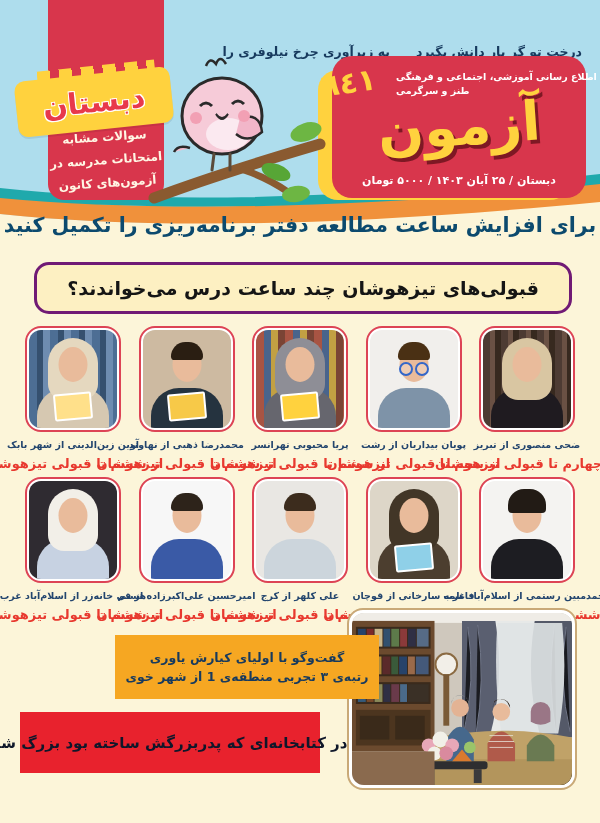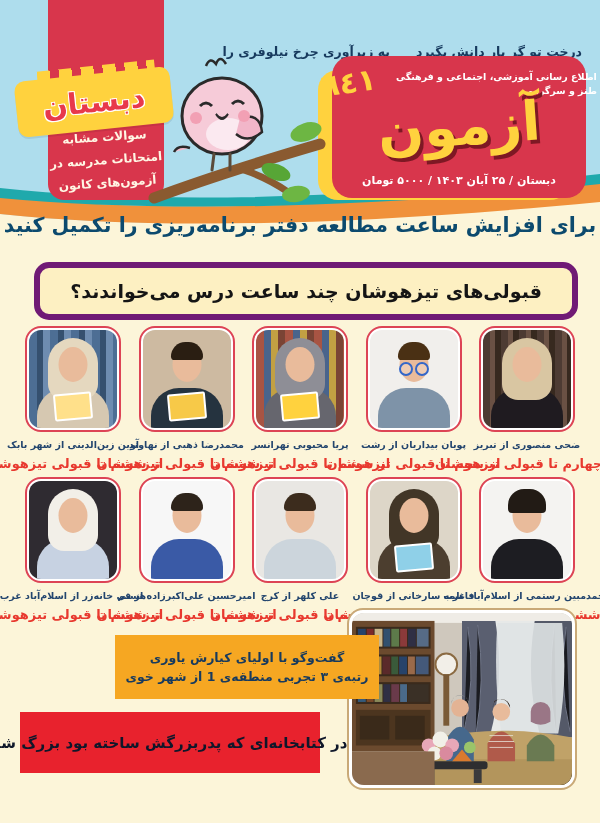--- a/index.html
+++ b/index.html
@@ -24,31 +24,31 @@
   
   .proverb{position:absolute;top:44px;left:0;width:600px;height:18px;z-index:6;}
   .proverb span{position:absolute;top:0;color:#173a5e;font-size:12.5px;font-weight:800;white-space:nowrap;}
   .proverb .p-right{right:18px;}
   .proverb .p-left{right:210px;}
 
   
   .hdr-shadow{position:absolute;left:318px;top:70px;width:252px;height:130px;background:#ffd23e;border-radius:20px;z-index:5;}
   .hdr-box{position:absolute;left:332px;top:56px;width:254px;height:142px;background:#d8364c;border-radius:20px;z-index:6;color:#fff;}
   .hdr-top{display:flex;align-items:center;justify-content:center;margin-top:9px;gap:10px;}
-  .hdr-info{text-align:right;}
+  .hdr-info{text-align:left;}
   .hdr-info-l1{font-size:9.5px;font-weight:800;line-height:15px;white-space:nowrap;}
   .hdr-info-l2{font-size:9.5px;font-weight:800;line-height:13px;}
   .hdr-divider{width:2px;height:32px;background:#fff;border-radius:2px;}
   .hdr-issue{color:#ffd23e;font-size:30px;font-weight:800;transform:rotate(-8deg);}
   .hdr-logo{text-align:center;color:#ffd23e;font-size:54px;font-weight:800;line-height:62px;margin-top:-4px;transform:rotate(-4deg);text-shadow:3px 4px 0 #7e1824;}
   .hdr-date{text-align:center;font-size:11px;font-weight:800;margin-top:16px;}
 
   
   .headline{position:absolute;top:213px;left:0;width:600px;text-align:center;color:#0c4a6e;font-size:20.5px;font-weight:800;z-index:6;white-space:nowrap;}
-  .question-box{position:absolute;top:262px;left:34px;width:532px;height:46px;background:#fdf0c2;border:6px solid #701a75;border-radius:15px;display:flex;align-items:center;justify-content:center;z-index:6;}
+  .question-box{position:absolute;top:262px;left:34px;width:532px;height:46px;background:#fdf0c2;border:3px solid #701a75;border-radius:15px;display:flex;align-items:center;justify-content:center;z-index:6;}
   .question-text{color:#151515;font-size:19px;font-weight:800;white-space:nowrap;}
 
   
   .grid{position:absolute;top:326px;left:0;width:600px;display:flex;flex-direction:column;gap:6px;z-index:6;}
   .grid-row{display:flex;justify-content:space-between;padding:0 22px;}
   .cell{width:102px;display:flex;flex-direction:column;align-items:center;}
   .frame{width:88px;height:98px;background:#fff;border:2px solid #dd4455;border-radius:16px;padding:2px;box-sizing:content-box;}
   .photo{position:relative;width:88px;height:98px;border-radius:12px;overflow:hidden;}
   .name{margin-top:7px;color:#23456e;font-size:9.5px;font-weight:800;white-space:nowrap;}
   .grade{margin-top:6px;color:#e8392f;font-size:13px;font-weight:800;white-space:nowrap;}

